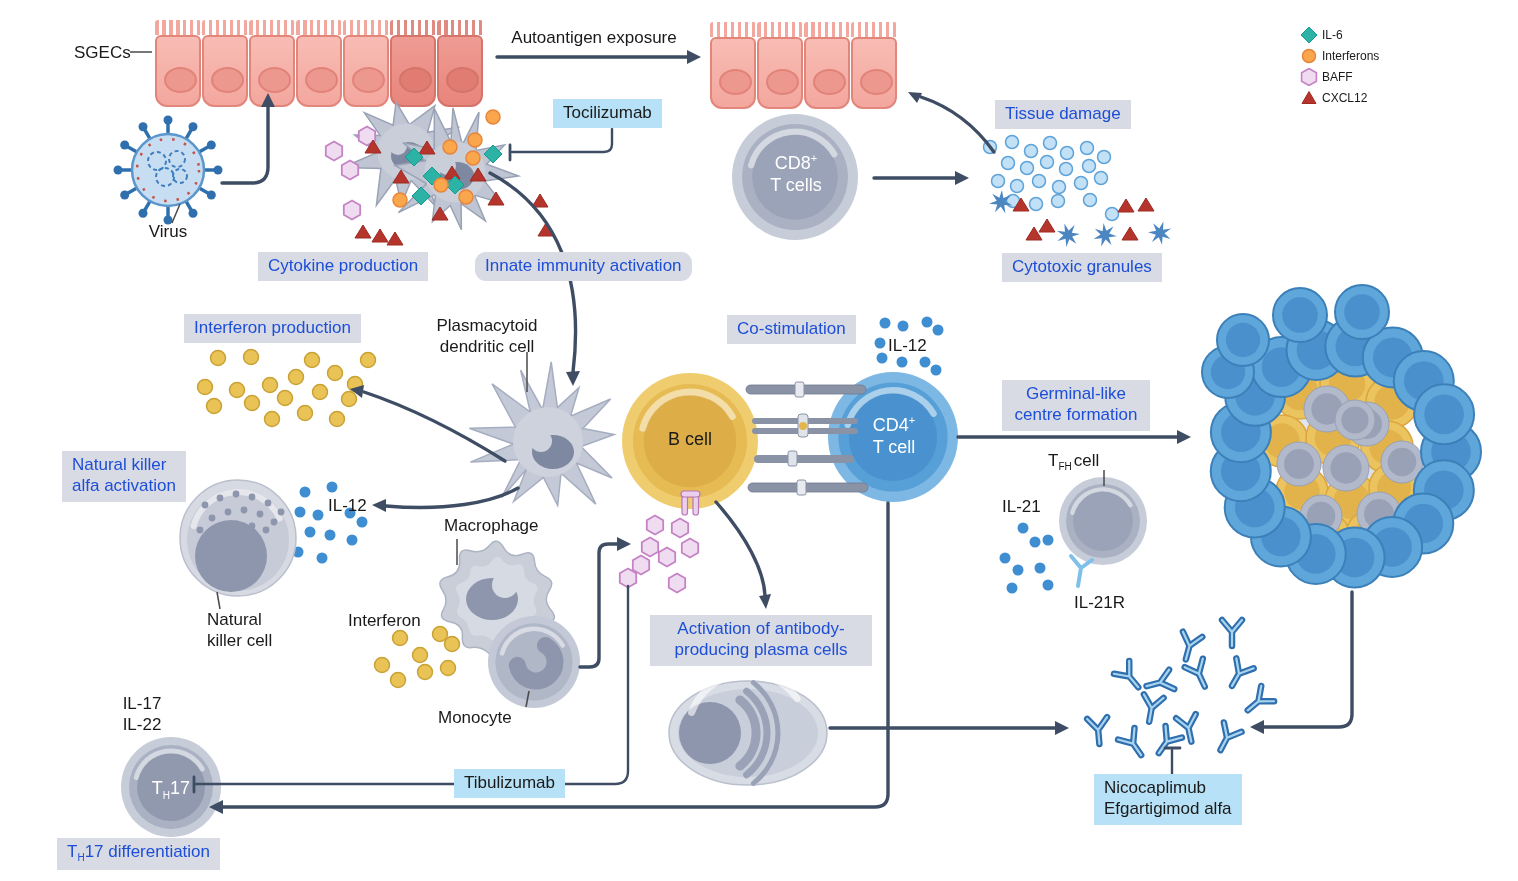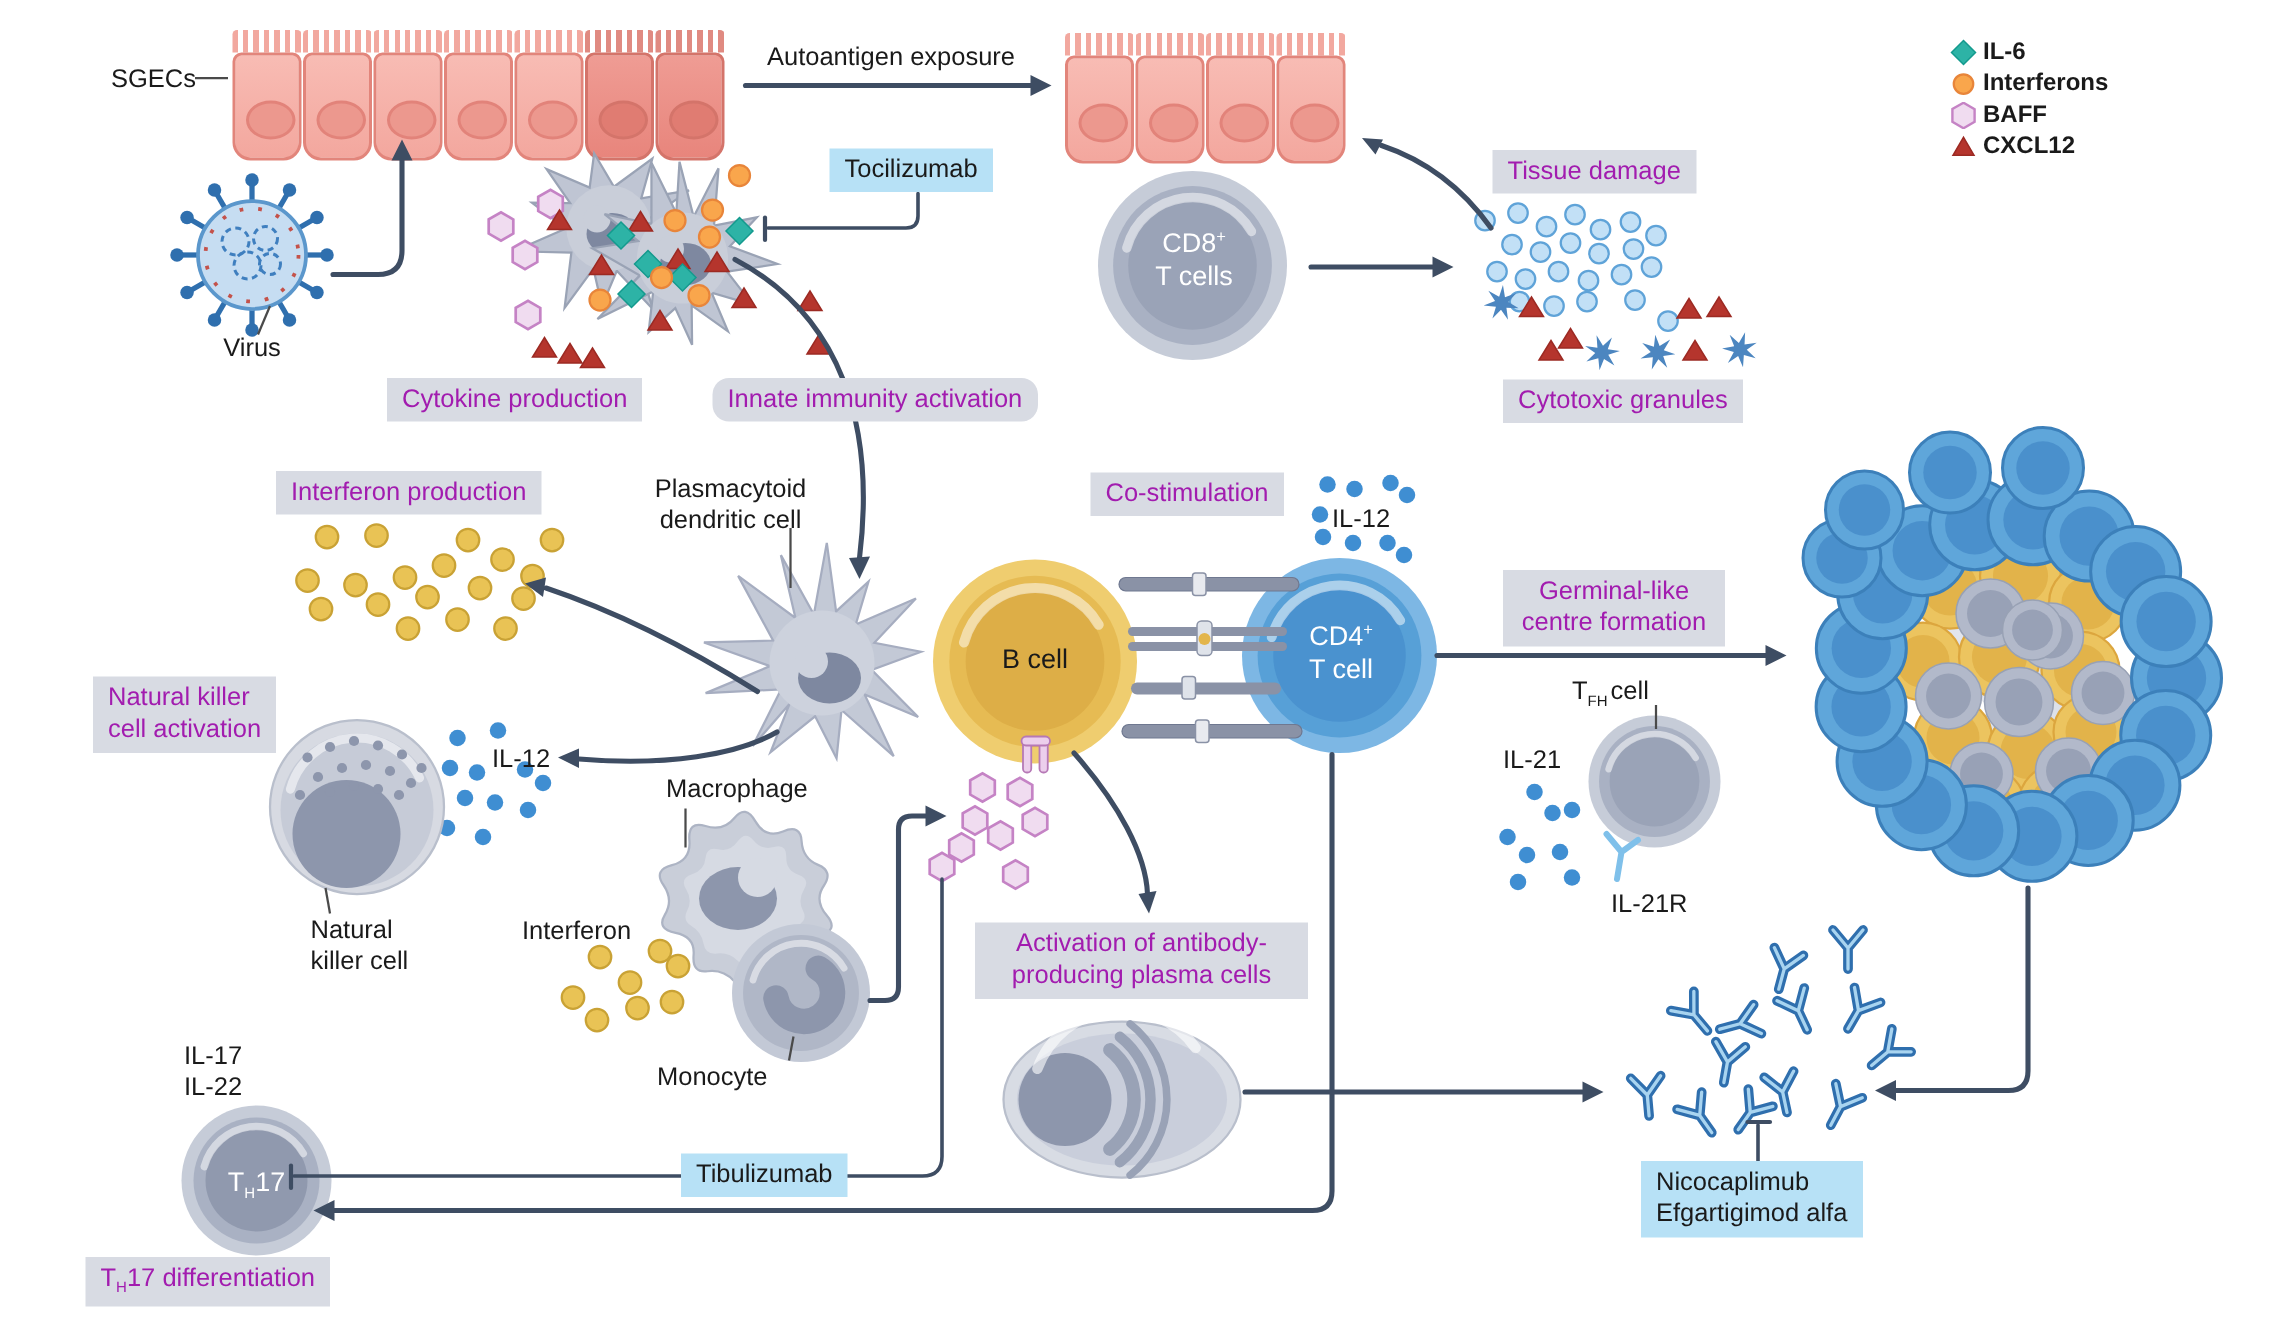--- a/index.html
+++ b/index.html
@@ -3,21 +3,21 @@
 <meta charset="utf-8">
 <style>
   html,body{margin:0;padding:0;background:#fff;}
   #canvas{position:relative;width:1518px;height:881px;background:#fff;overflow:hidden;
           font-family:"Liberation Sans","DejaVu Sans",sans-serif;color:#1a1a1a;}
   .lbl{position:absolute;font-size:17px;line-height:1.22;white-space:nowrap;}
   .center{text-align:center;}
   .right{text-align:right;}
   .white{color:#fff;}
   .box{position:absolute;background:#d8dbe3;padding:3px 10px 5px;font-size:17px;line-height:1.25;
-       color:#a21caf;white-space:nowrap;z-index:3;}
+       color:#1d4ed8;white-space:nowrap;z-index:3;}
   .drug{position:absolute;background:#b7e1f6;padding:3px 10px 5px;font-size:17px;line-height:1.25;
        color:#1a1a1a;white-space:nowrap;z-index:3;}
   .lbl{z-index:3;}
   sup{font-size:11px;}
   sub{font-size:10px;}
   .spc2{margin-left:2px;}
   
   .epi{position:absolute;display:flex;gap:1px;z-index:1;}
   .ecell{position:relative;width:46px;}
   .villi{height:15px;background:repeating-linear-gradient(to right,#f2a89f 0 3.5px,transparent 3.5px 7px);
@@ -26,21 +26,21 @@
          border:2px solid #e2857b;border-radius:6px 6px 12px 12px;}
   .enuc{position:absolute;left:7px;top:30px;width:29px;height:22px;border-radius:50%;
         background:#ec988e;border:2px solid #e2837a;}
   .dark .villi{background:repeating-linear-gradient(to right,#e08a81 0 3.5px,transparent 3.5px 7px);}
   .dark .ebody{background:linear-gradient(#ef9c94,#e8857c);border-color:#d4746a;}
   .dark .enuc{background:#e07c72;border-color:#d4746a;}
   #art{position:absolute;left:0;top:0;z-index:2;}
   .legend{position:absolute;left:1300px;top:24px;z-index:3;}
   .legend-item{display:flex;align-items:center;height:21px;}
   .legend-marker{width:22px;height:18px;display:inline-block;}
-  .legend-label{font-size:16px;font-weight:bold;}
+  .legend-label{font-size:12px;}
 </style>
 </head>
 <body>
 
 <div id="canvas">
 
   <div class="epi" id="epi1" style="left:155px;top:20px;">
       <div class="ecell">
         <div class="villi"></div>
         <div class="ebody">
@@ -856,21 +856,21 @@
   </div>
 
   <div class="lbl" style="left:1048px;top:451px;">
     <span>T</span><sub>FH</sub><span class="spc2">cell</span>
   </div>
   <div class="lbl" style="left:1002px;top:497px;">IL-21</div>
   <div class="lbl" style="left:1074px;top:593px;">IL-21R</div>
 
   <div class="box" style="left:62px;top:451px;">
     <div>Natural killer</div>
-      <div>cell activation</div>
+      <div>alfa activation</div>
   </div>
   <div class="lbl" style="left:328px;top:496px;">IL-12</div>
   <div class="lbl" style="left:207px;top:610px;">
     <div>Natural</div>
       <div>killer cell</div>
   </div>
 
   <div class="lbl" style="left:444px;top:516px;">Macrophage</div>
   <div class="lbl" style="left:348px;top:611px;">Interferon</div>
   <div class="lbl" style="left:438px;top:708px;">Monocyte</div>

